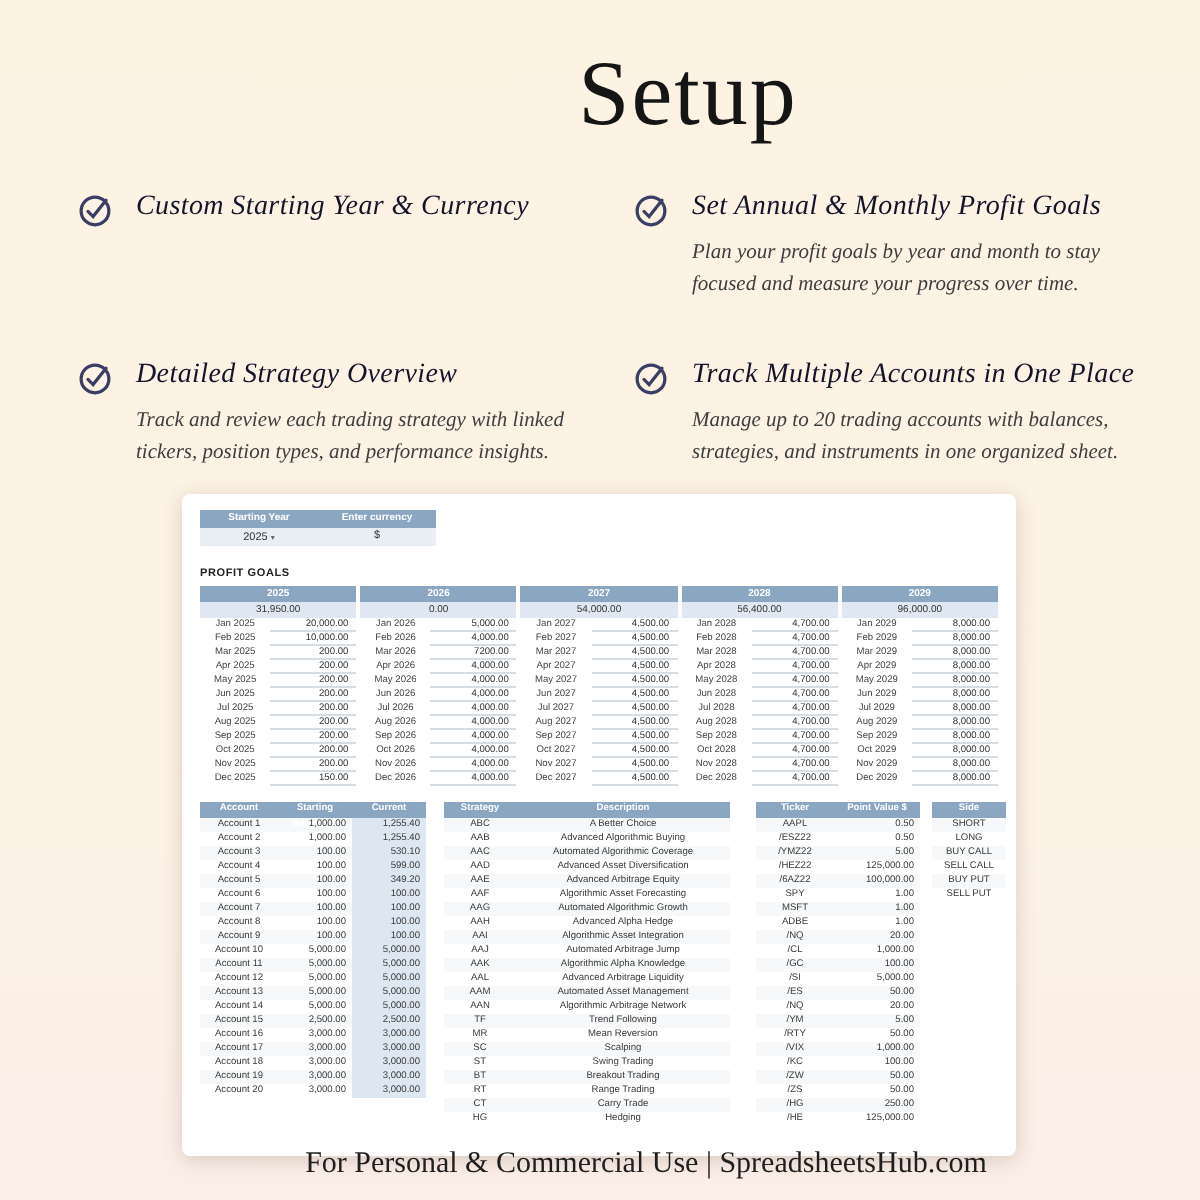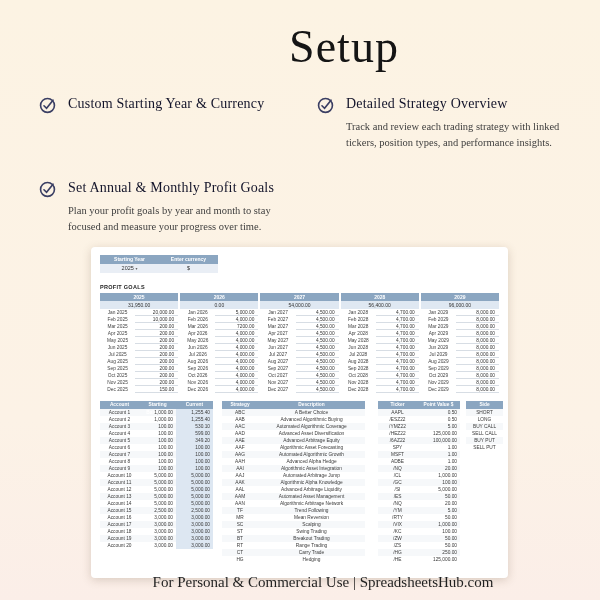--- a/index.html
+++ b/index.html
@@ -10,21 +10,21 @@
     font-family:"Liberation Serif", serif; color:#1b1b1b;
   }
   .page-title {
     position:absolute; top:20px; left:0; width:600px; text-align:center;
     font-size:46px; font-weight:400; letter-spacing:1px; color:#151515;margin-left:44px;
   }
   .features {
     position:absolute; left:38px; top:96px; width:540px;
     display:grid; grid-template-columns:262px 262px; column-gap:16px; row-gap:28px;
   }
-  .feature { position:relative; padding-left:30px; }
+  .feature { position:relative; padding-left:30px;font-style:italic; }
   .feature .icon { position:absolute; left:0; top:-1px; width:19px; height:19px; }
   .feature h3 {
     font-size:14px; font-weight:500; color:#13142a; margin-bottom:7px; letter-spacing:.2px;
   }
   .feature p {
     font-size:10.5px; line-height:1.55; color:#3e3e3e; max-width:235px;
   }
   
   .sheet {
     position:absolute; left:91px; top:247px; width:417px; height:331px;
@@ -93,32 +93,42 @@
     </span>
     <h3>Custom Starting Year &amp; Currency</h3>
   </div>
   <div class="feature">
     <span class="icon">
       <svg viewBox="0 0 20 20" width="19" height="19">
           <circle cx="10" cy="11" r="7.3" fill="none" stroke="#3a3e63" stroke-width="1.7"></circle>
           <path d="M6.3 11.3 L9 14 L15.8 5.4" fill="none" stroke="#3a3e63" stroke-width="1.7" stroke-linecap="round"></path>
         </svg>
     </span>
+    <h3>Set Annual &amp; Monthly Profit Goals</h3>
+    <p>Plan your profit goals by year and month to stay focused and measure your progress over time.</p>
+  </div>
+  <div class="feature">
+    <span class="icon">
+      <svg viewBox="0 0 20 20" width="19" height="19">
+          <circle cx="10" cy="11" r="7.3" fill="none" stroke="#3a3e63" stroke-width="1.7"></circle>
+          <path d="M6.3 11.3 L9 14 L15.8 5.4" fill="none" stroke="#3a3e63" stroke-width="1.7" stroke-linecap="round"></path>
+        </svg>
+    </span>
     <h3>Detailed Strategy Overview</h3>
     <p>Track and review each trading strategy with linked tickers, position types, and performance insights.</p>
   </div>
   <div class="feature">
     <span class="icon">
       <svg viewBox="0 0 20 20" width="19" height="19">
           <circle cx="10" cy="11" r="7.3" fill="none" stroke="#3a3e63" stroke-width="1.7"></circle>
           <path d="M6.3 11.3 L9 14 L15.8 5.4" fill="none" stroke="#3a3e63" stroke-width="1.7" stroke-linecap="round"></path>
         </svg>
     </span>
-    <h3>Set Annual &amp; Monthly Profit Goals</h3>
-    <p>Plan your profit goals by year and month to stay focused and measure your progress over time.</p>
+    <h3>Track Multiple Accounts in One Place</h3>
+    <p>Manage up to 20 trading accounts with balances, strategies, and instruments in one organized sheet.</p>
   </div>
 </div>
 
 <div class="sheet">
   <div class="settings">
     <div class="hrow">
       <div class="hcell">Starting Year</div>
       <div class="hcell">Enter currency</div>
     </div>
     <div class="vrow">

